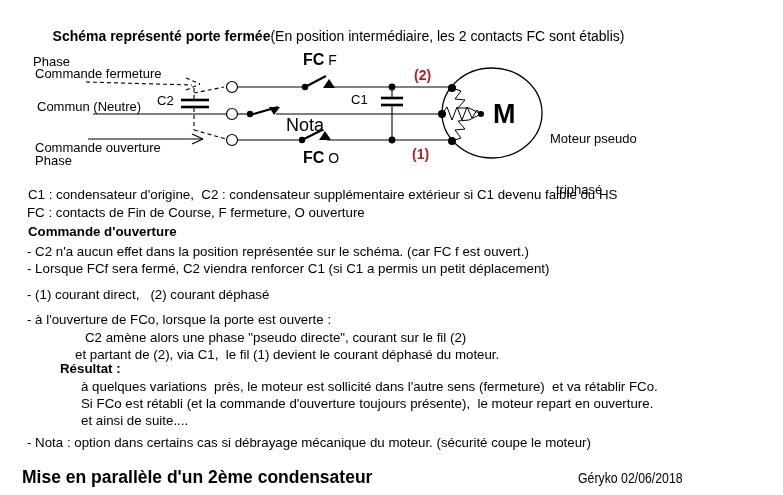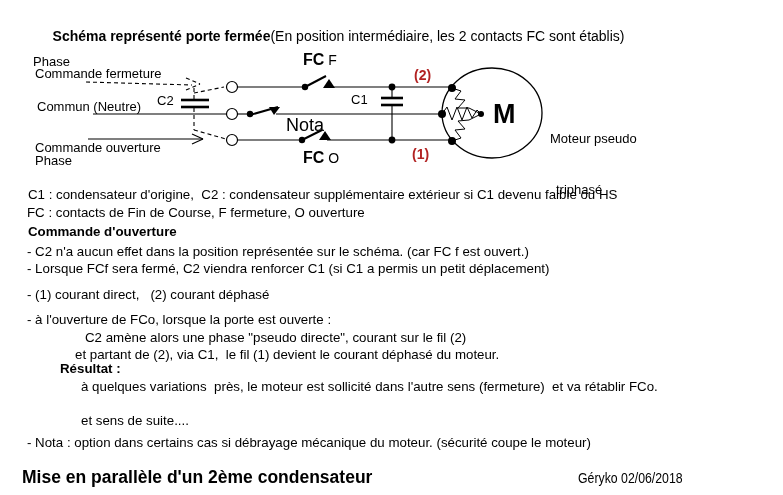--- a/index.html
+++ b/index.html
@@ -137,19 +137,20 @@
   <div class="note b" style="left:28px;top:225px;">Commande d'ouverture</div>
   <div class="note" style="left:27px;top:206px;">FC : contacts de Fin de Course, F fermeture, O ouverture</div>
   <div class="note" style="left:27px;top:245px;">- C2 n'a aucun effet dans la position représentée sur le schéma. (car FC f est ouvert.)</div>
   <div class="note" style="left:27px;top:262px;">- Lorsque FCf sera fermé, C2 viendra renforcer C1 (si C1 a permis un petit déplacement)</div>
   <div class="note" style="left:27px;top:288px;">- (1) courant direct,   (2) courant déphasé</div>
   <div class="note" style="left:27px;top:313px;">- à l'ouverture de FCo, lorsque la porte est ouverte :</div>
   <div class="note" style="left:85px;top:331px;">C2 amène alors une phase "pseudo directe", courant sur le fil (2)</div>
   <div class="note" style="left:75px;top:348px;">et partant de (2), via C1,  le fil (1) devient le courant déphasé du moteur.</div>
   <div class="note b" style="left:60px;top:362px;">Résultat :</div>
   <div class="note" style="left:81px;top:380px;">à quelques variations  près, le moteur est sollicité dans l'autre sens (fermeture)  et va rétablir FCo.</div>
-  <div class="note" style="left:81px;top:414px;">et sens de suite....</div>
+  <div class="note" style="left:81px;top:397px;">Si FCo est rétabli (et la commande d'ouverture toujours présente),  le moteur repart en ouverture.</div>
+  <div class="note" style="left:81px;top:414px;">et ainsi de suite....</div>
   <div class="note" style="left:27px;top:436px;">- Nota : option dans certains cas si débrayage mécanique du moteur. (sécurité coupe le moteur)</div>
 
   <div class="abs footerTitle" style="left:22px;top:467px;">Mise en parallèle d'un 2ème condensateur</div>
   <div class="abs credit" style="left:578px;top:469px;">Géryko 02/06/2018</div>
 
 </div>
 
 </body></html>

